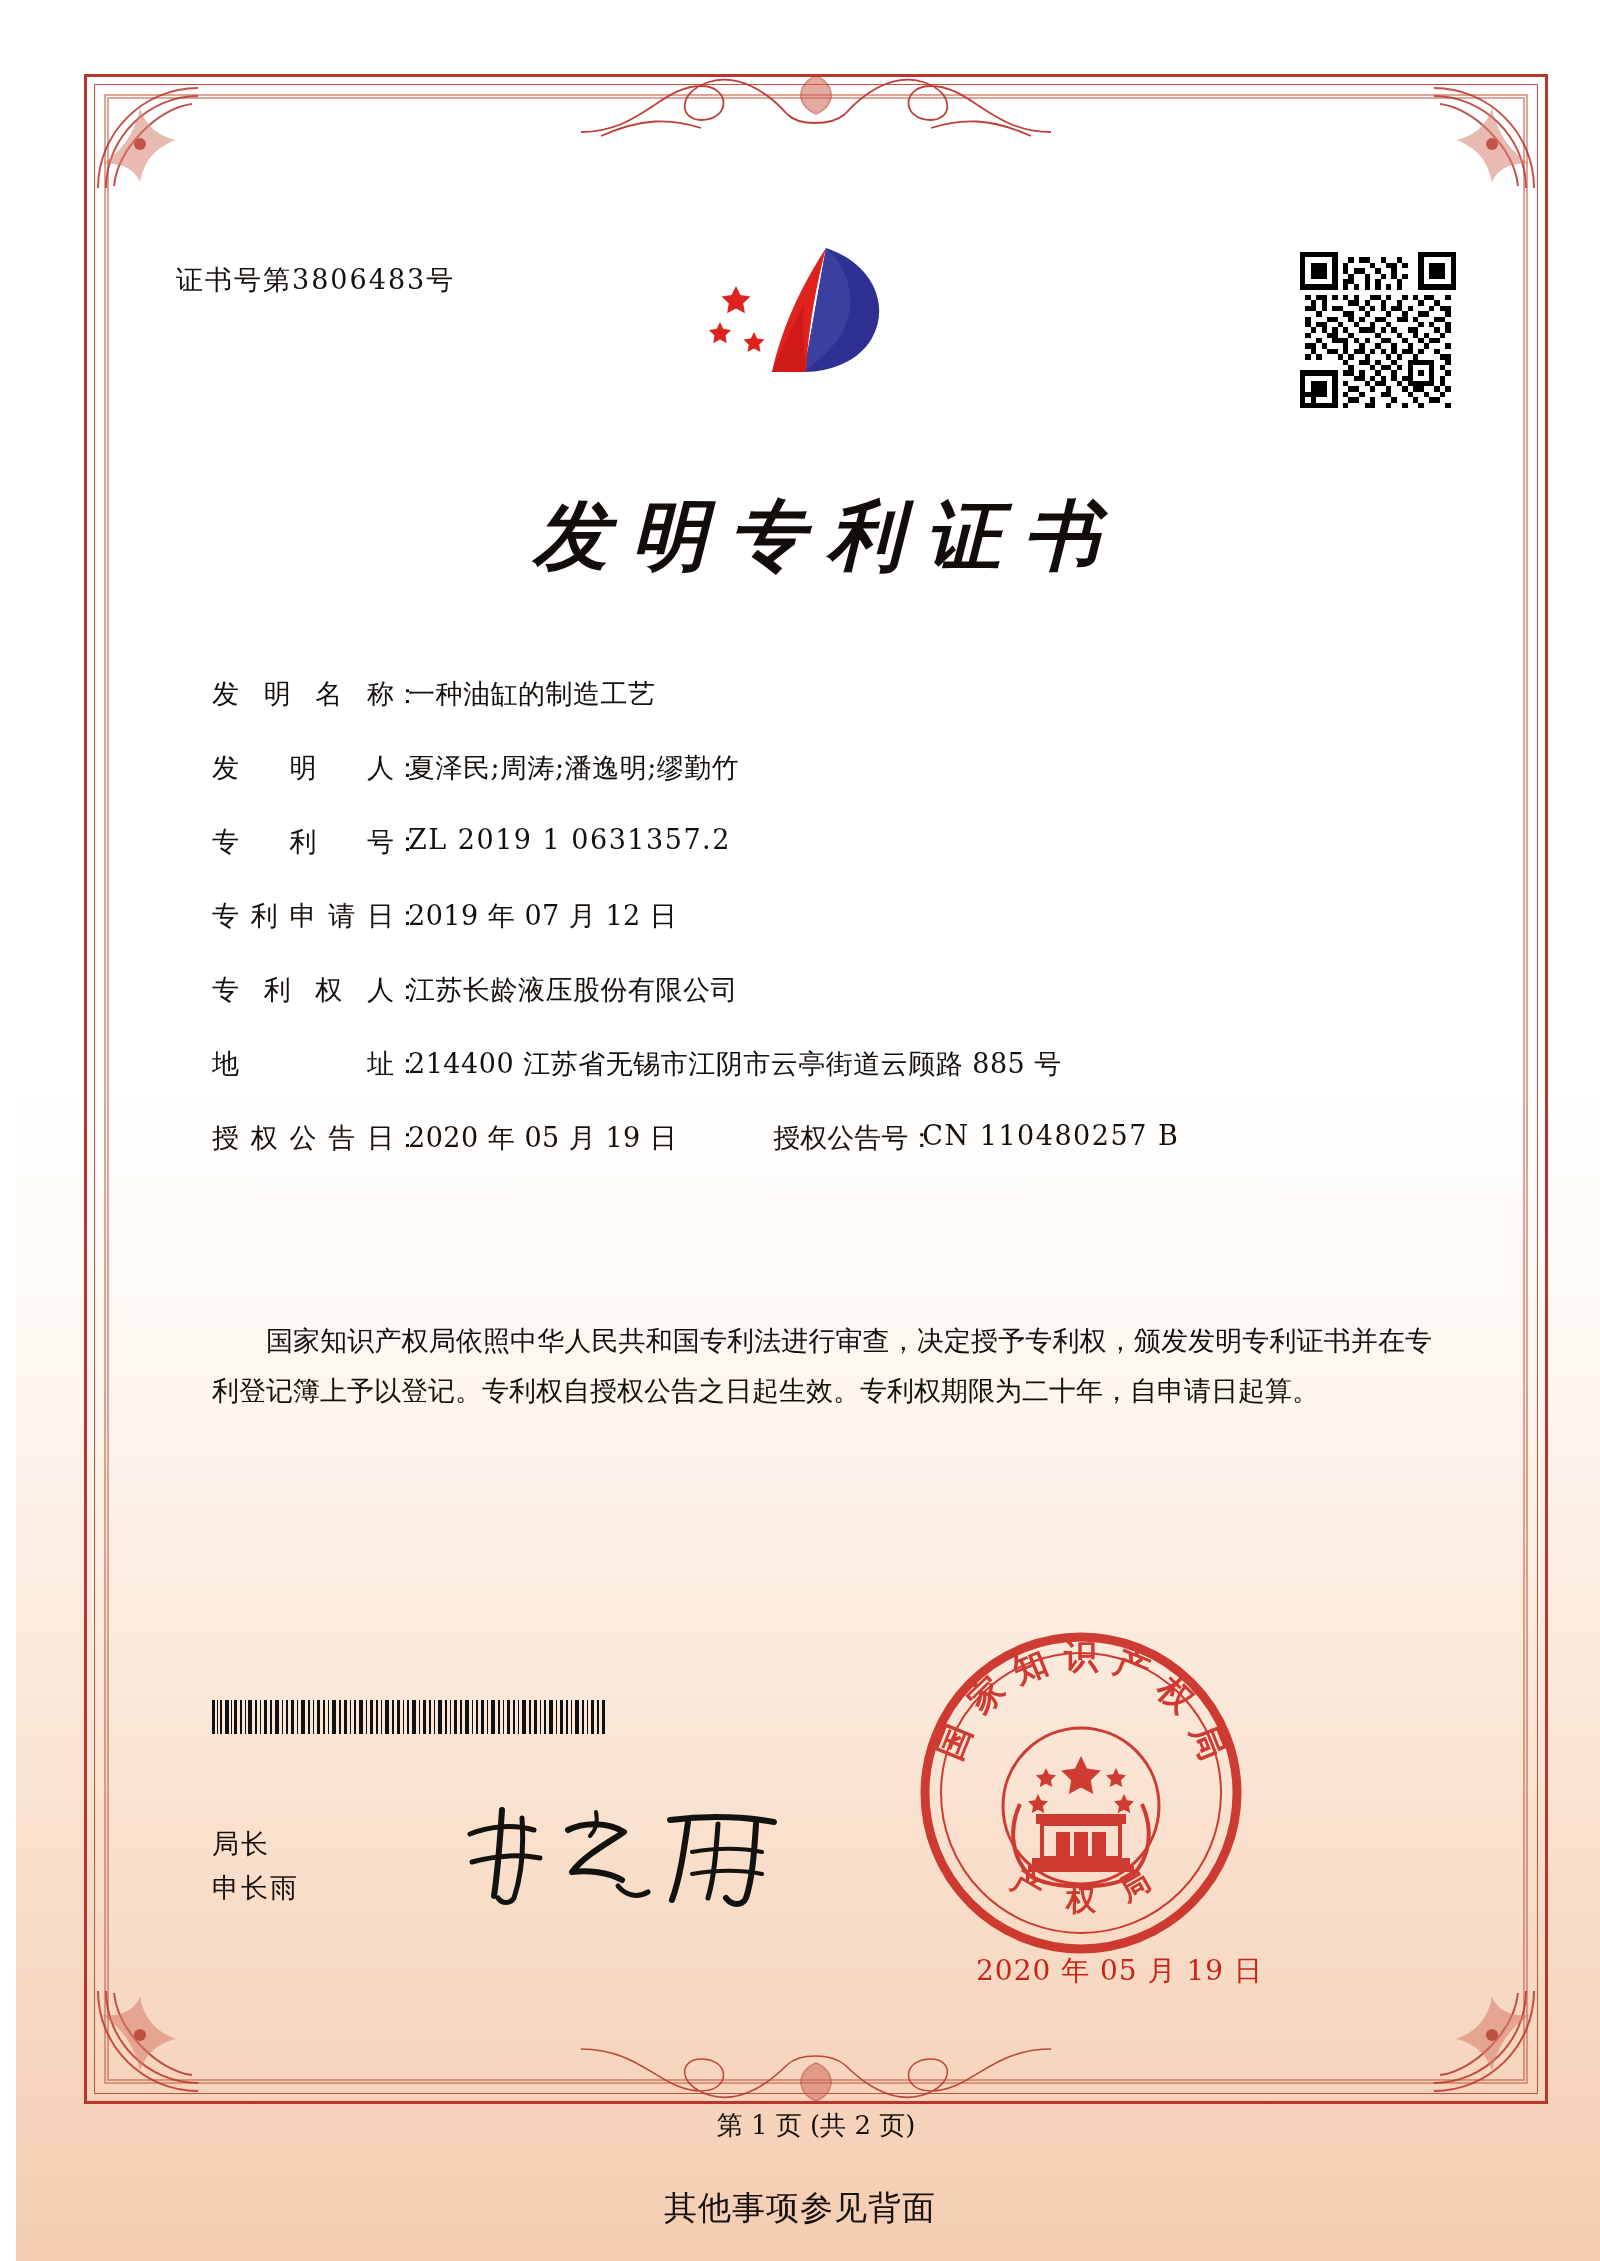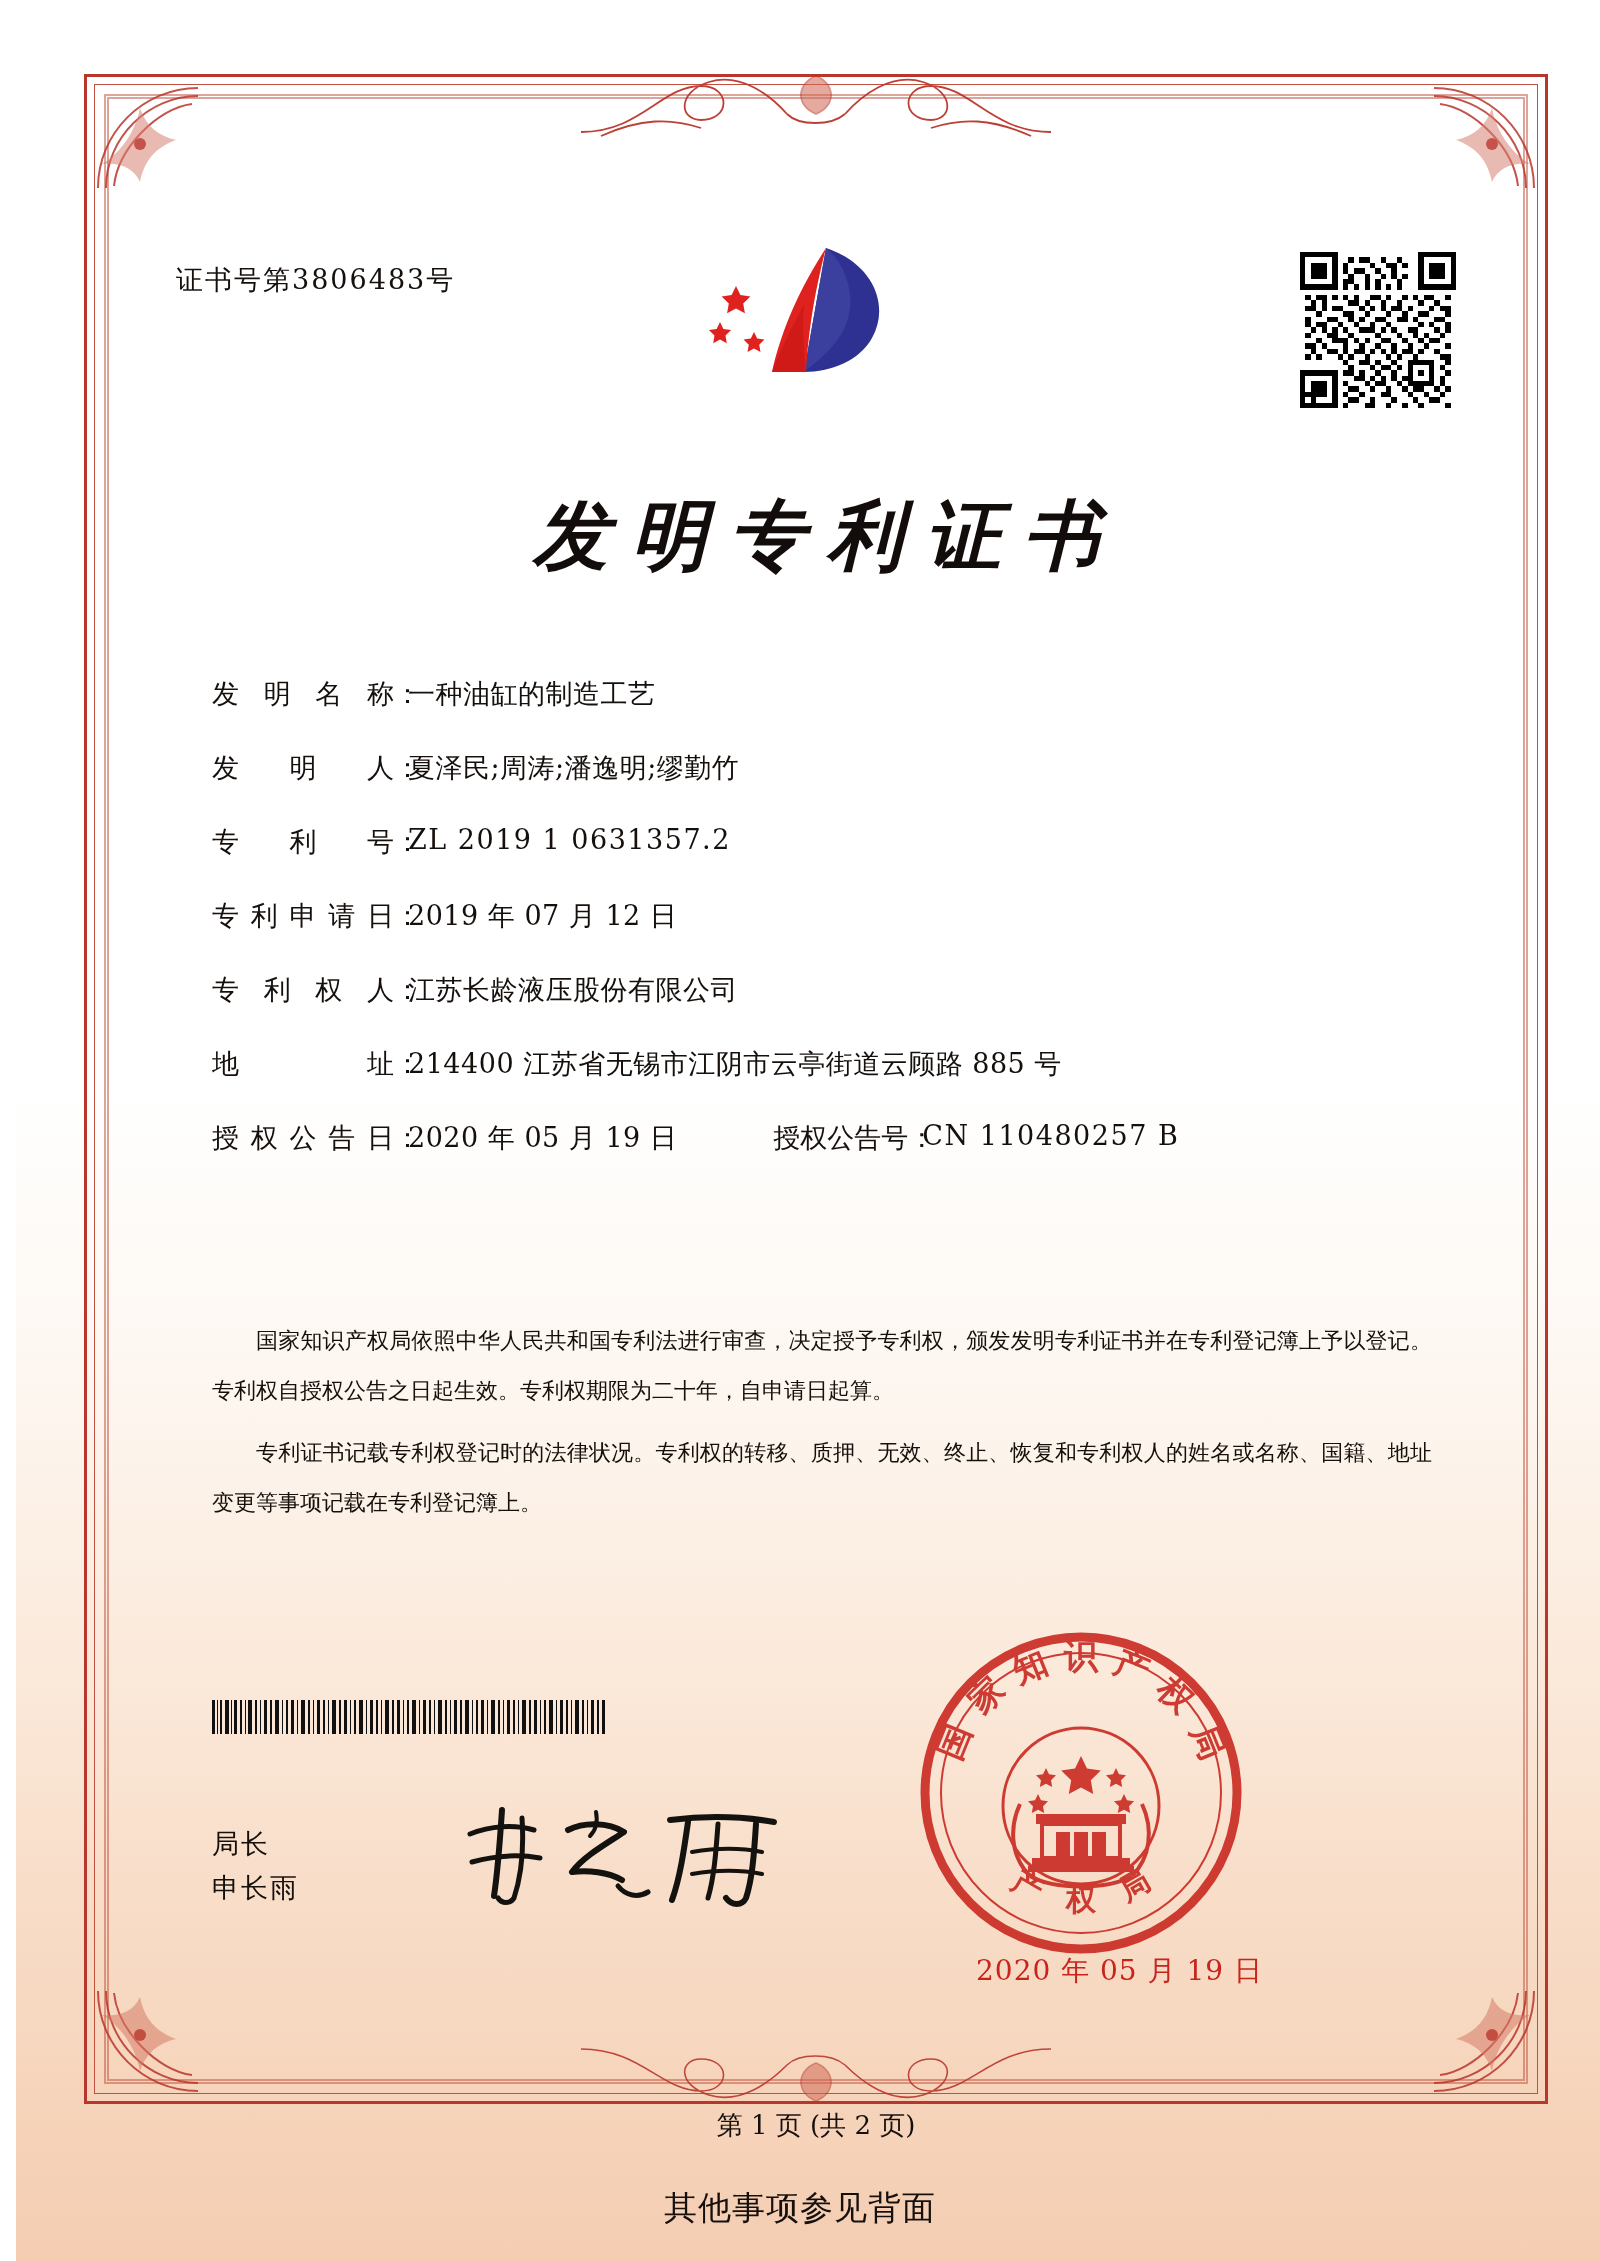--- a/index.html
+++ b/index.html
@@ -165,21 +165,21 @@
     display: inline-block;
     margin-left: 96px;
   }
 
   
   .paras {
     position: absolute;
     left: 196px;
     top: 1316px;
     width: 1220px;
-    font-size: 22px;
+    font-size: 27px;
     line-height: 50px;
     color: #16100d;
     text-align: justify;
   }
   .paras p {
     margin: 0 0 12px 0;
     text-indent: 2em;
   }
 
   
@@ -611,21 +611,20 @@
       <span class="field-value">2020 年 05 月 19 日</span>
       <span class="field-second-label">授权公告号</span>
       <span class="field-colon">：</span>
       <span class="field-value mono-ish">CN 110480257 B</span>
     </div>
 
   </div>
 
   <div class="paras">
     <p>国家知识产权局依照中华人民共和国专利法进行审查，决定授予专利权，颁发发明专利证书并在专利登记簿上予以登记。专利权自授权公告之日起生效。专利权期限为二十年，自申请日起算。</p>
-    <p>专利证书记载专利权登记时的法律状况。专利权的转移、质押、无效、终止、恢复和专利权人的姓名或名称、国籍、地址变更等事项记载在专利登记簿上。</p>
   </div>
 
   <div class="barcode">
     <svg viewBox="0 0 400 34" xmlns="http://www.w3.org/2000/svg" shape-rendering="crispEdges">
       <g fill="#111">
         <rect x="0" y="0" width="3" height="34"></rect>
           <rect x="5" y="0" width="1" height="34"></rect>
         <rect x="8" y="0" width="2" height="34"></rect>
           <rect x="13" y="0" width="4" height="34"></rect>
         <rect x="19" y="0" width="1" height="34"></rect>

